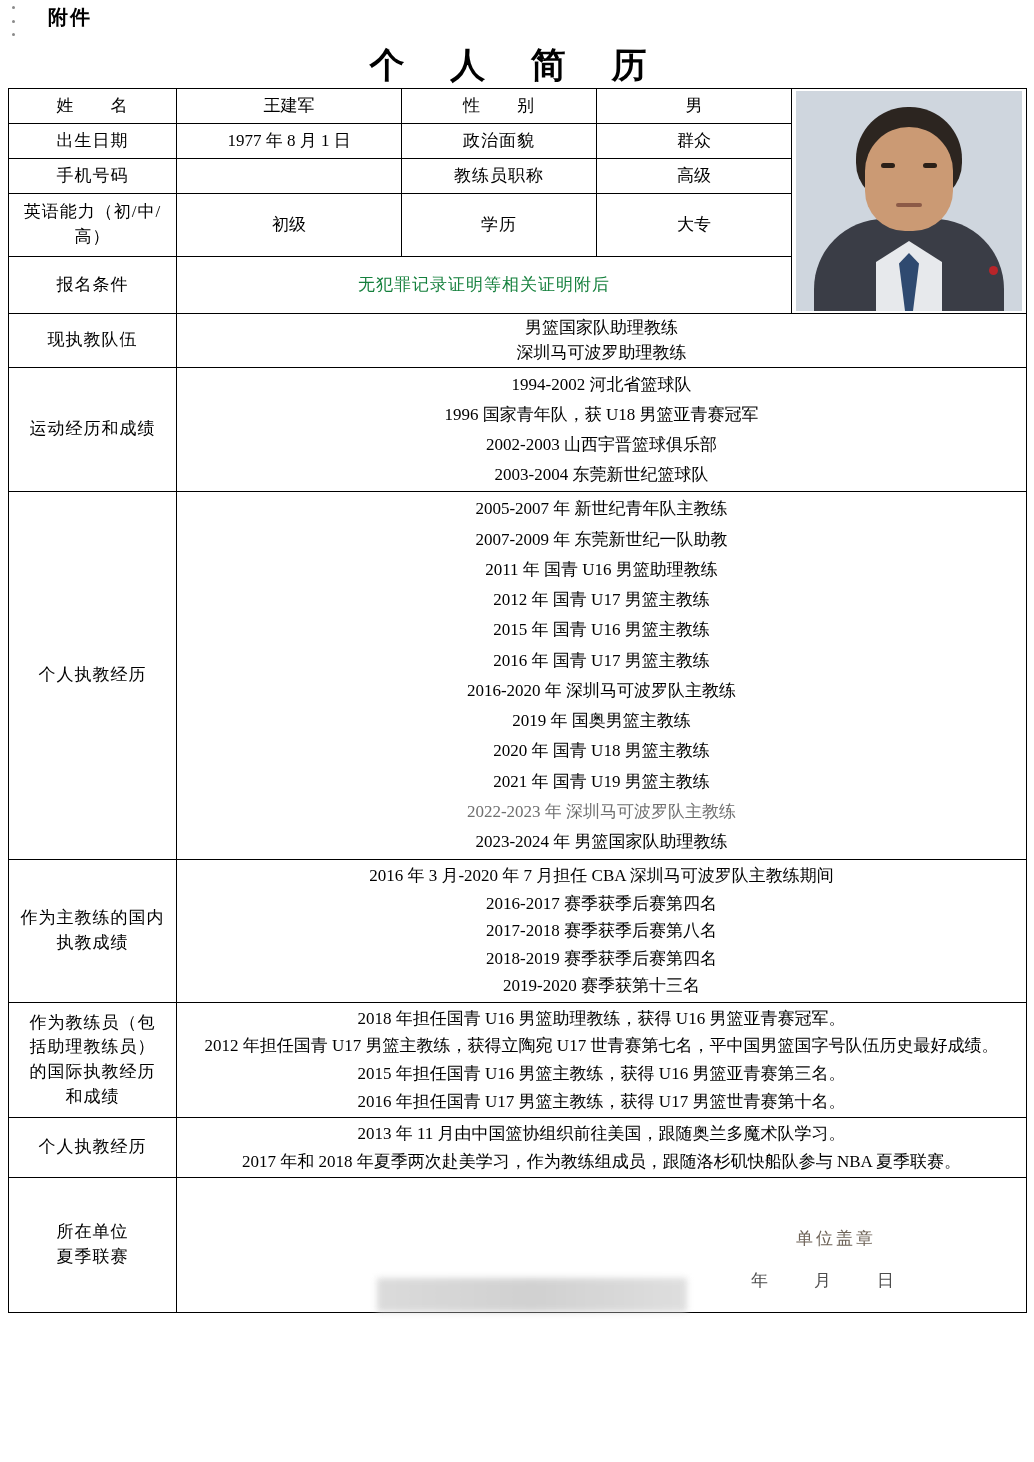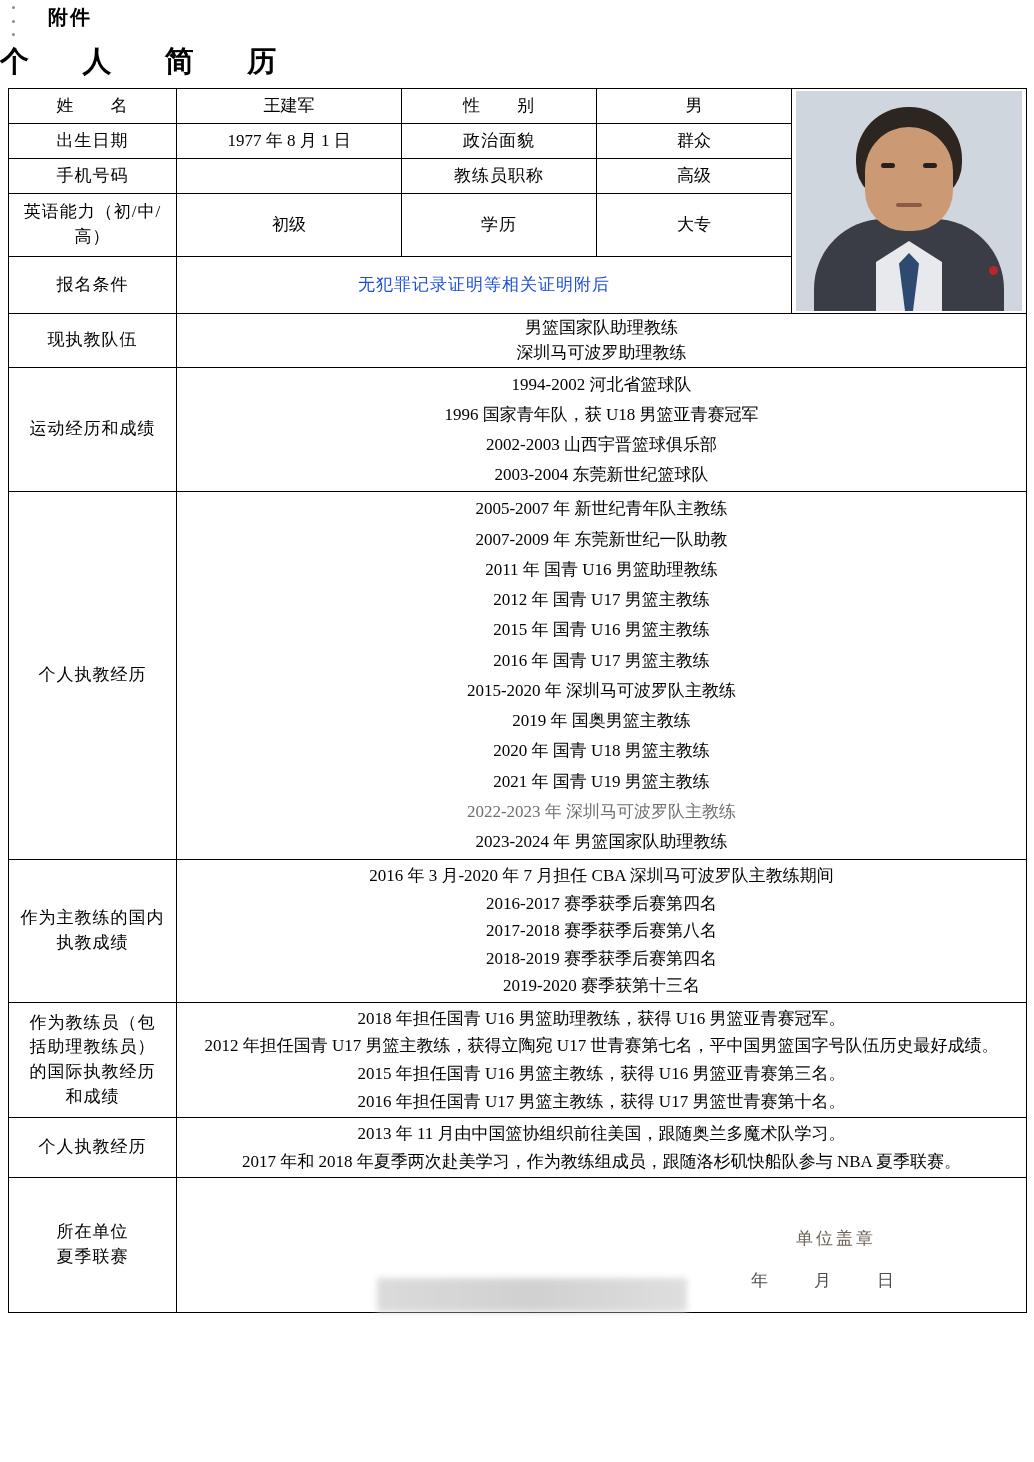--- a/index.html
+++ b/index.html
@@ -46,25 +46,25 @@
     font-size: 20px;
     font-weight: bold;
     letter-spacing: 2px;
     font-family: "Liberation Sans", sans-serif;
   }
   .doc-title {
     position: absolute;
     left: 0;
     right: 0;
     top: 42px;
-    text-align: left;
-    font-size: 29px;
+    text-align: center;
+    font-size: 35px;
     font-weight: bold;
     letter-spacing: 18px;
-    font-family: Liberation Mono, monospace;
+    font-family: Liberation Sans, sans-serif;
   }
   table.resume {
     position: absolute;
     left: 8px;
     top: 88px;
     width: 1018px;
     border-collapse: collapse;
     table-layout: fixed;
   }
   table.resume td {
@@ -182,21 +182,21 @@
   .ph-pin {
     position: absolute;
     right: 24px;
     bottom: 36px;
     width: 9px;
     height: 9px;
     background: #b8252a;
     border-radius: 50%;
   }
   .gray-note {
-    color: #1d4ed8;
+    color: #15803d;
     letter-spacing: 1px;
   }
   .faded {
     color: #6f6f6f;
   }
   .stamp-cell {
     position: relative;
     height: 130px;
   }
   .stamp-text {
@@ -316,21 +316,21 @@
 
       <tr>
         <td class="block-mid">个人执教经历</td>
         <td class="block" colspan="4" style="line-height:1.78">
           <span class="line">2005-2007 年  新世纪青年队主教练</span>
           <span class="line">2007-2009 年  东莞新世纪一队助教</span>
           <span class="line">2011 年          国青 U16 男篮助理教练</span>
           <span class="line">2012 年          国青 U17 男篮主教练</span>
           <span class="line">2015 年          国青 U16 男篮主教练</span>
           <span class="line">2016 年          国青 U17 男篮主教练</span>
-          <span class="line">2015-2020 年  深圳马可波罗队主教练</span>
+          <span class="line">2016-2020 年  深圳马可波罗队主教练</span>
           <span class="line">2019 年          国奥男篮主教练</span>
           <span class="line">2020 年          国青 U18 男篮主教练</span>
           <span class="line">2021 年          国青 U19 男篮主教练</span>
           <span class="line faded">2022-2023 年  深圳马可波罗队主教练</span>
           <span class="line">2023-2024 年  男篮国家队助理教练</span>
         </td>
       </tr>
 
       <tr>
         <td class="block-mid">作为主教练的国内执教成绩</td>

